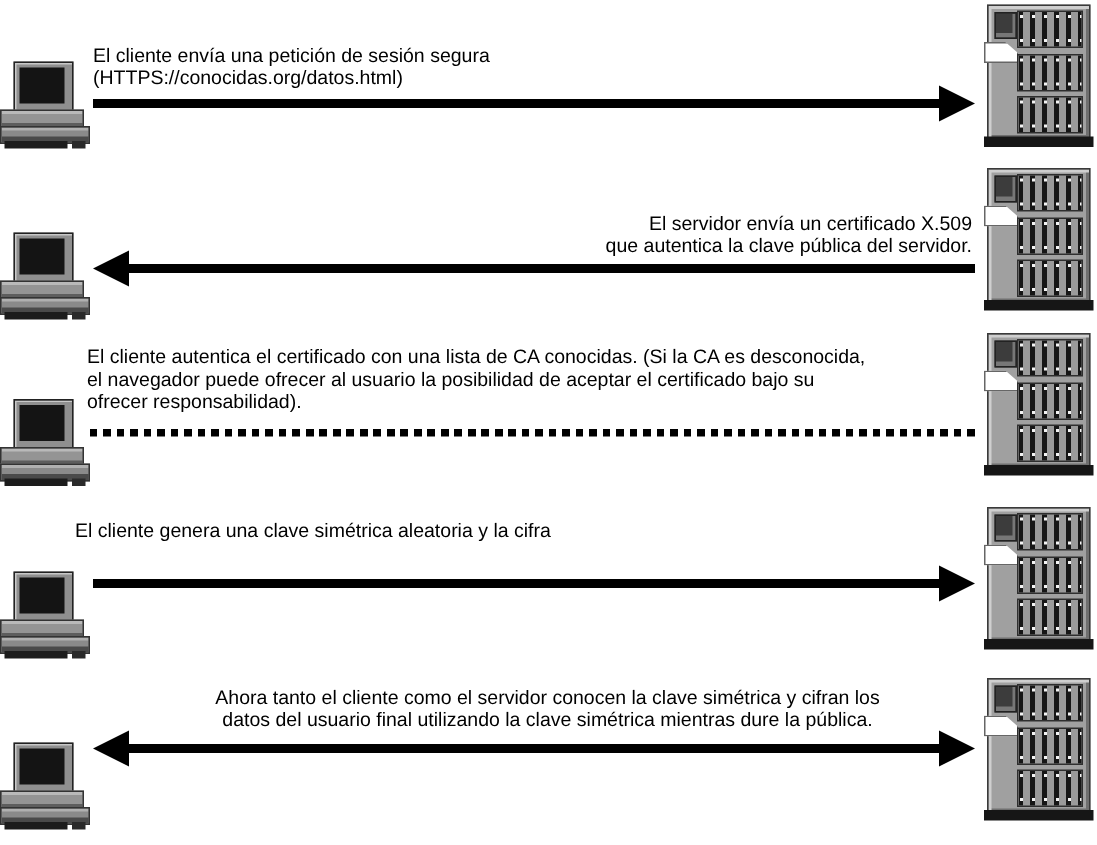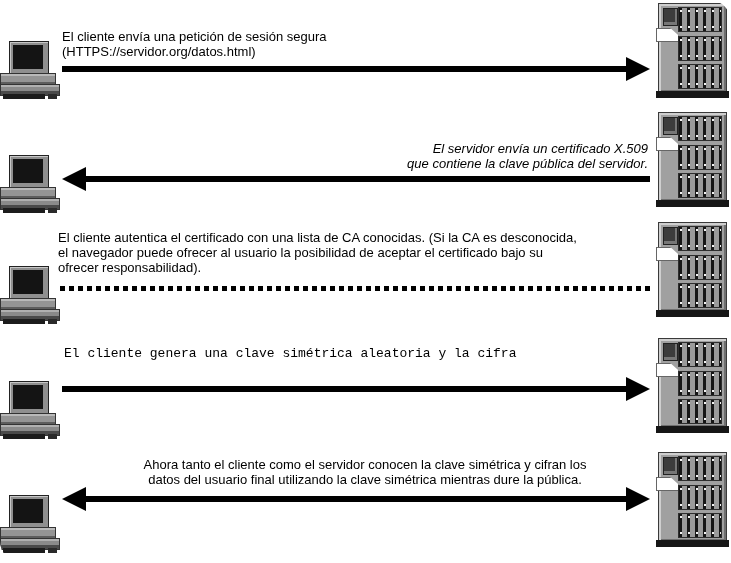--- a/index.html
+++ b/index.html
@@ -1,18 +1,18 @@
 <!DOCTYPE html>
 <html><head>
 <meta charset="utf-8">
 <style>
   html,body { margin:0; padding:0; background:#ffffff; }
   #stage {
     position:relative; width:731px; height:563px; background:#ffffff;
-    font-family:"Liberation Sans", sans-serif; color:#000; overflow:hidden;border-radius:22px;
+    font-family:"Liberation Sans", sans-serif; color:#000; overflow:hidden;
   }
   .txt { position:absolute; font-size:13px; line-height:15px; color:#000; }
   .txt div { white-space:nowrap; }
 
   
   .shaft { position:absolute; height:6px; background:#000; }
   .ahead { position:absolute; width:0; height:0; border-top:12px solid transparent; border-bottom:12px solid transparent; }
   .ahead.r { border-left:24px solid #000; }
   .ahead.l { border-right:24px solid #000; }
   .dotted { position:absolute; height:5px;
@@ -48,21 +48,21 @@
   .b1 { top:4px; } .b2 { top:33px; } .b3 { top:61px; }
   .s-base { left:0; top:88px; width:73px; height:7px; background:#161616; }
 </style>
 </head>
 <body>
 
 <div id="stage">
 
   <div class="txt" style="left:62px; top:29px;">
     <div>El cliente envía una petición de sesión segura</div>
-    <div>(HTTPS://servidor.org/datos.html)</div>
+    <div>(HTTPS://conocidas.org/datos.html)</div>
   </div>
   <div class="shaft" style="left:62px; top:66px; width:566px;"></div>
   <div class="ahead r" style="left:626px; top:57px;"></div>
   <div class="client" style="top:41px;">
     <i class="c-mon"></i>
     <i class="c-scr"></i>
     <i class="c-u1"></i>
     <i class="c-u2"></i>
     <i class="c-sh"></i>
     <i class="c-ft"></i>
@@ -70,23 +70,23 @@
   <div class="server" style="top:3px;">
     <i class="s-body"></i>
     <i class="s-panel"></i>
     <i class="s-paper"></i>
     <i class="s-bay b1"></i>
     <i class="s-bay b2"></i>
     <i class="s-bay b3"></i>
     <i class="s-base"></i>
   </div>
 
-  <div class="txt" style="left:300px; top:141px; width:348px; text-align:right;font-style:italic;">
+  <div class="txt" style="left:300px; top:141px; width:348px; text-align:right;">
     <div>El servidor envía un certificado X.509</div>
-    <div>que contiene la clave pública del servidor.</div>
+    <div>que autentica la clave pública del servidor.</div>
   </div>
   <div class="shaft" style="left:84px; top:176px; width:566px;"></div>
   <div class="ahead l" style="left:62px; top:167px;"></div>
   <div class="client" style="top:155px;">
     <i class="c-mon"></i>
     <i class="c-scr"></i>
     <i class="c-u1"></i>
     <i class="c-u2"></i>
     <i class="c-sh"></i>
     <i class="c-ft"></i>
@@ -118,21 +118,21 @@
   <div class="server" style="top:222px;">
     <i class="s-body"></i>
     <i class="s-panel"></i>
     <i class="s-paper"></i>
     <i class="s-bay b1"></i>
     <i class="s-bay b2"></i>
     <i class="s-bay b3"></i>
     <i class="s-base"></i>
   </div>
 
-  <div class="txt" style="left:64px; top:346px;font-family:Liberation Mono, monospace;">
+  <div class="txt" style="left:50px; top:346px;">
     <div>El cliente genera una clave simétrica aleatoria y la cifra</div>
   </div>
   <div class="shaft" style="left:62px; top:386px; width:566px;"></div>
   <div class="ahead r" style="left:626px; top:377px;"></div>
   <div class="client" style="top:381px;">
     <i class="c-mon"></i>
     <i class="c-scr"></i>
     <i class="c-u1"></i>
     <i class="c-u2"></i>
     <i class="c-sh"></i>

